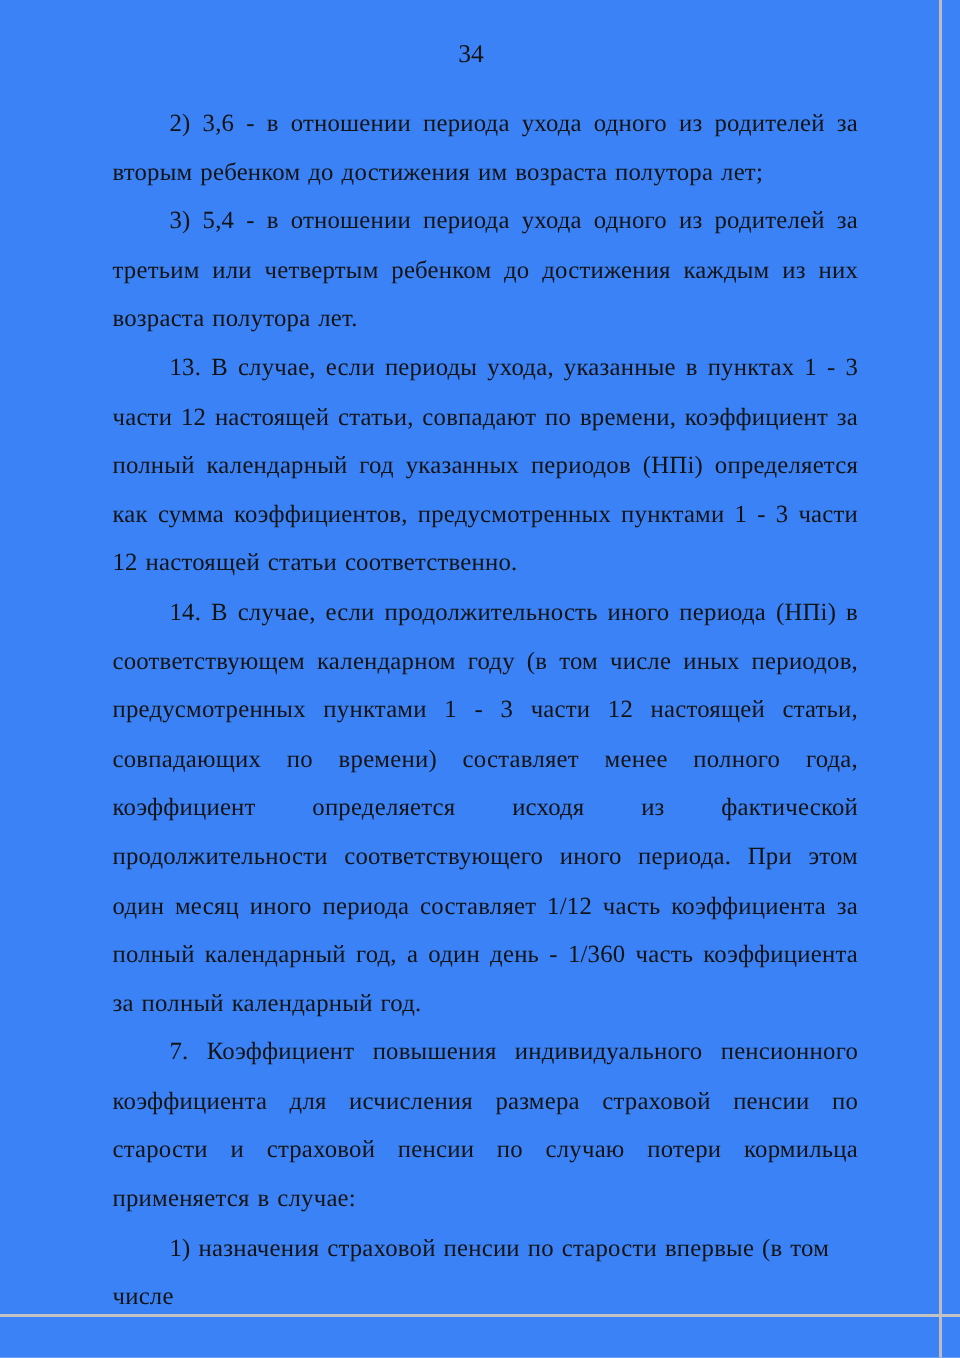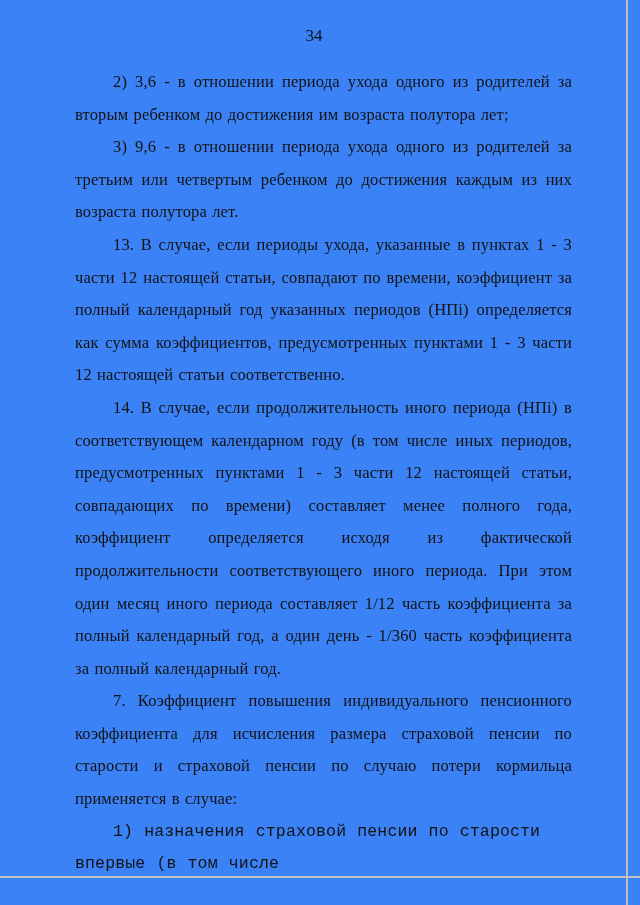--- a/index.html
+++ b/index.html
@@ -40,21 +40,20 @@
     font-size: 16.5px;
     line-height: 32.6px;
     text-align: justify;
     text-indent: 38px;
     letter-spacing: 0.15px;
     word-spacing: 1px;
     color: #131313;
   }
   .content p.last {
     text-align: left;
-    font-family: Liberation Mono, monospace;
   }
   .scan-edge-right {
     position: absolute;
     top: 0;
     left: 626px;
     width: 2px;
     height: 905px;
     background: #bdbdbd;
   }
   .scan-edge-bottom {
@@ -68,21 +67,21 @@
 </style>
 </head>
 <body>
 
 <div class="page">
 
   <div class="page-number">34</div>
 
   <div class="content">
     <p>2) 3,6 - в отношении периода ухода одного из родителей за вторым ребенком до достижения им возраста полутора лет;</p>
-    <p>3) 9,6 - в отношении периода ухода одного из родителей за третьим или четвертым  ребенком до достижения каждым из них  возраста полутора лет.</p>
+    <p>3) 5,4 - в отношении периода ухода одного из родителей за третьим или четвертым  ребенком до достижения каждым из них  возраста полутора лет.</p>
     <p>13. В случае, если периоды ухода, указанные в пунктах 1 - 3 части 12 настоящей статьи, совпадают по времени, коэффициент за полный календарный год указанных периодов (НПi) определяется как сумма коэффициентов, предусмотренных пунктами 1 - 3 части 12 настоящей статьи соответственно.</p>
     <p>14. В случае, если продолжительность иного периода (НПi) в соответствующем календарном году (в том числе иных периодов, предусмотренных пунктами 1 - 3 части 12 настоящей статьи, совпадающих по времени) составляет менее полного года, коэффициент определяется исходя из фактической продолжительности соответствующего иного периода. При этом один месяц иного периода составляет 1/12 часть коэффициента за полный календарный год, а один день - 1/360 часть коэффициента за полный календарный год.</p>
     <p>7. Коэффициент повышения индивидуального пенсионного коэффициента для исчисления размера страховой пенсии по старости и страховой пенсии по случаю потери кормильца применяется в случае:</p>
     <p class="last">1) назначения страховой пенсии по старости впервые (в том числе</p>
   </div>
 
   <div class="scan-edge-right"></div>
   <div class="scan-edge-bottom"></div>
 
 </div>

